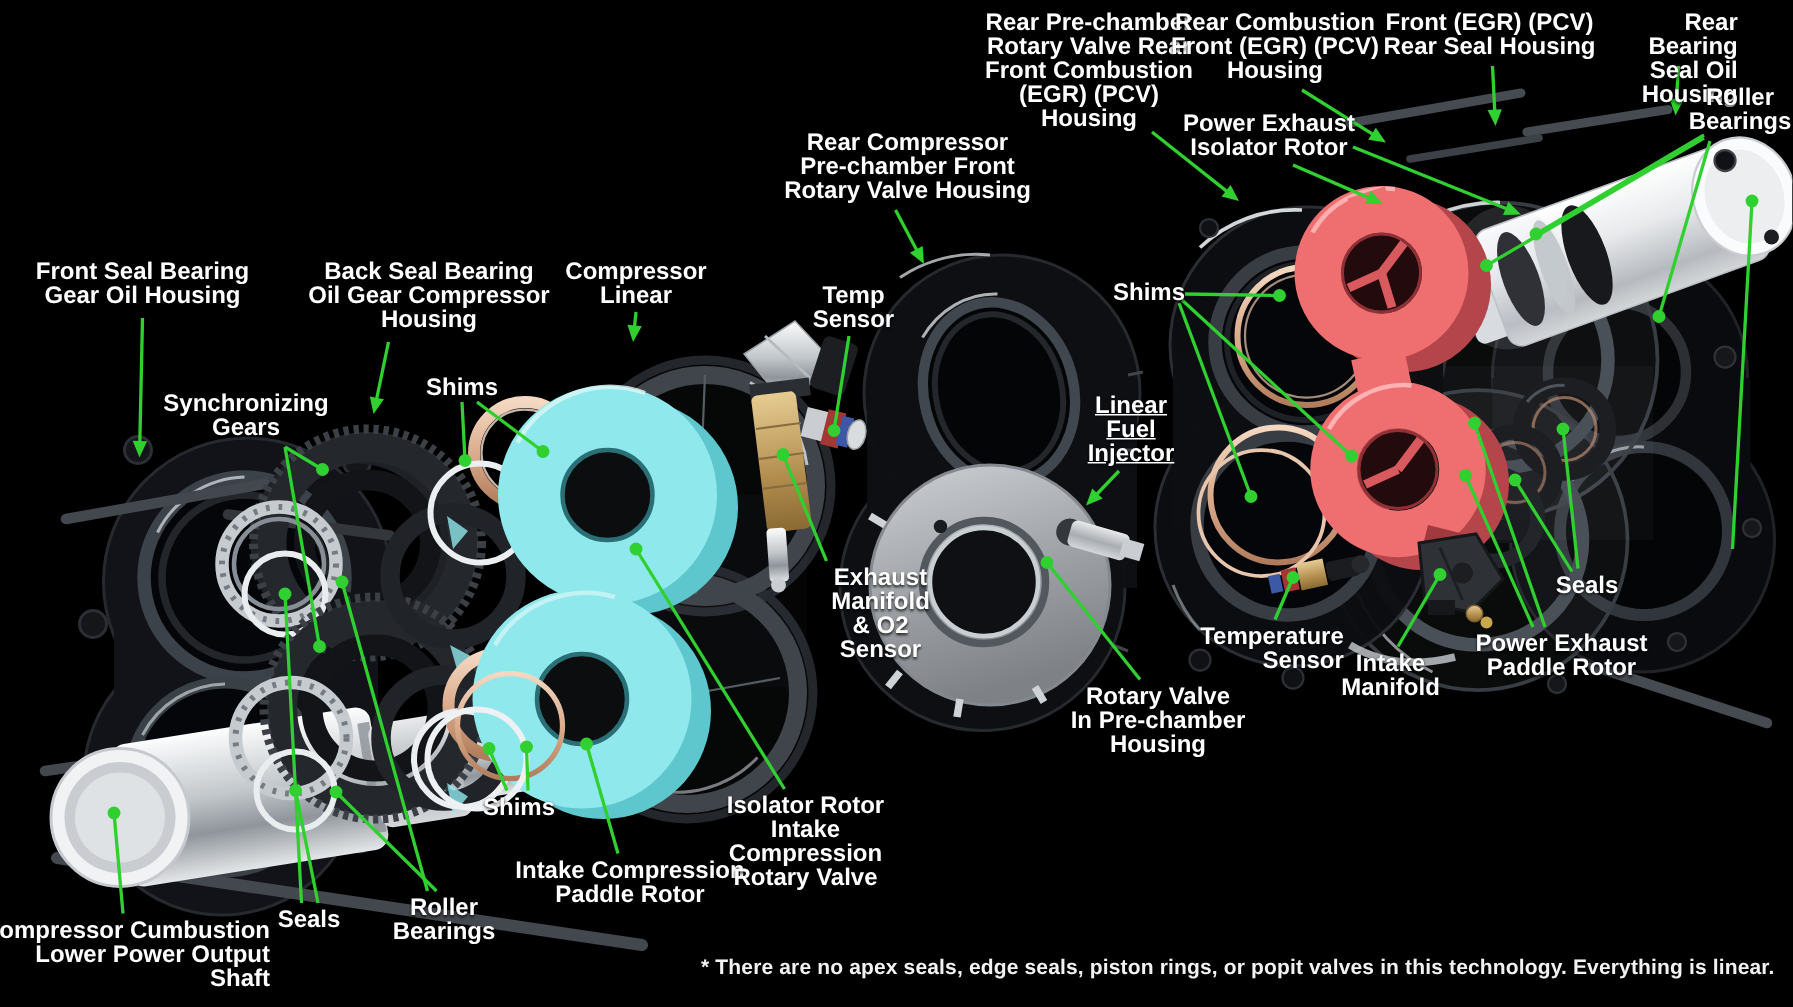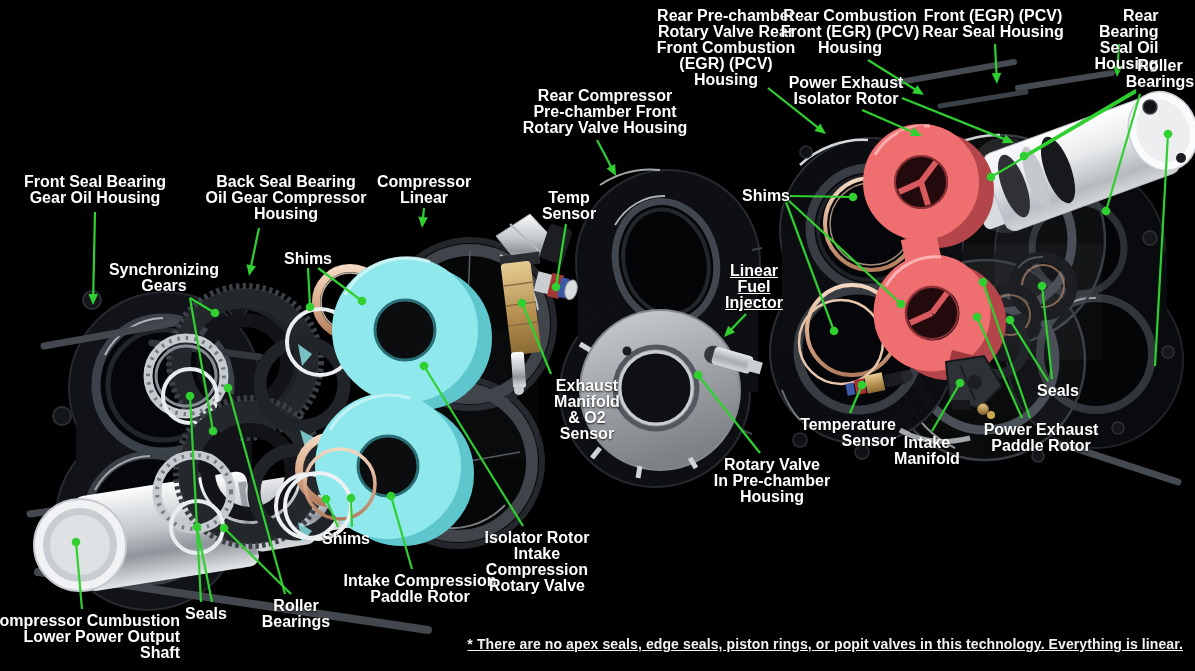--- a/index.html
+++ b/index.html
@@ -4,21 +4,21 @@
 <style>
   html,body{margin:0;padding:0;background:#000;}
   #stage{position:relative;width:1195px;height:671px;overflow:hidden;
          background:var(--background,#000);font-family:"Liberation Sans",sans-serif;}
   #scene{position:absolute;left:0;top:0;}
   #label-layer{position:absolute;left:0;top:0;width:100%;height:100%;pointer-events:none;}
   .callout{position:absolute;transform:translateX(-50%);text-align:center;white-space:pre-line;
            color:var(--label_white,#fff);font-weight:bold;font-size:16px;line-height:16px;
            text-shadow:0 1px 2px rgba(0,0,0,.85);}
   #footnote{position:absolute;top:636px;right:12px;color:var(--footnote_white,#f2f2f2);
-            font-size:14px;font-weight:bold;letter-spacing:.1px;text-decoration:underline;}
+            font-size:14px;font-weight:bold;letter-spacing:.1px;}
 </style>
 </head>
 <body>
 
 <div id="stage">
 
 <svg id="scene" viewBox="0 0 1195 671" width="1195" height="671">
   <defs>
     <linearGradient id="chromeGrad" x1="0" y1="0" x2="0" y2="1">
       <stop offset="0" stop-color="#fcfdfd"></stop>

